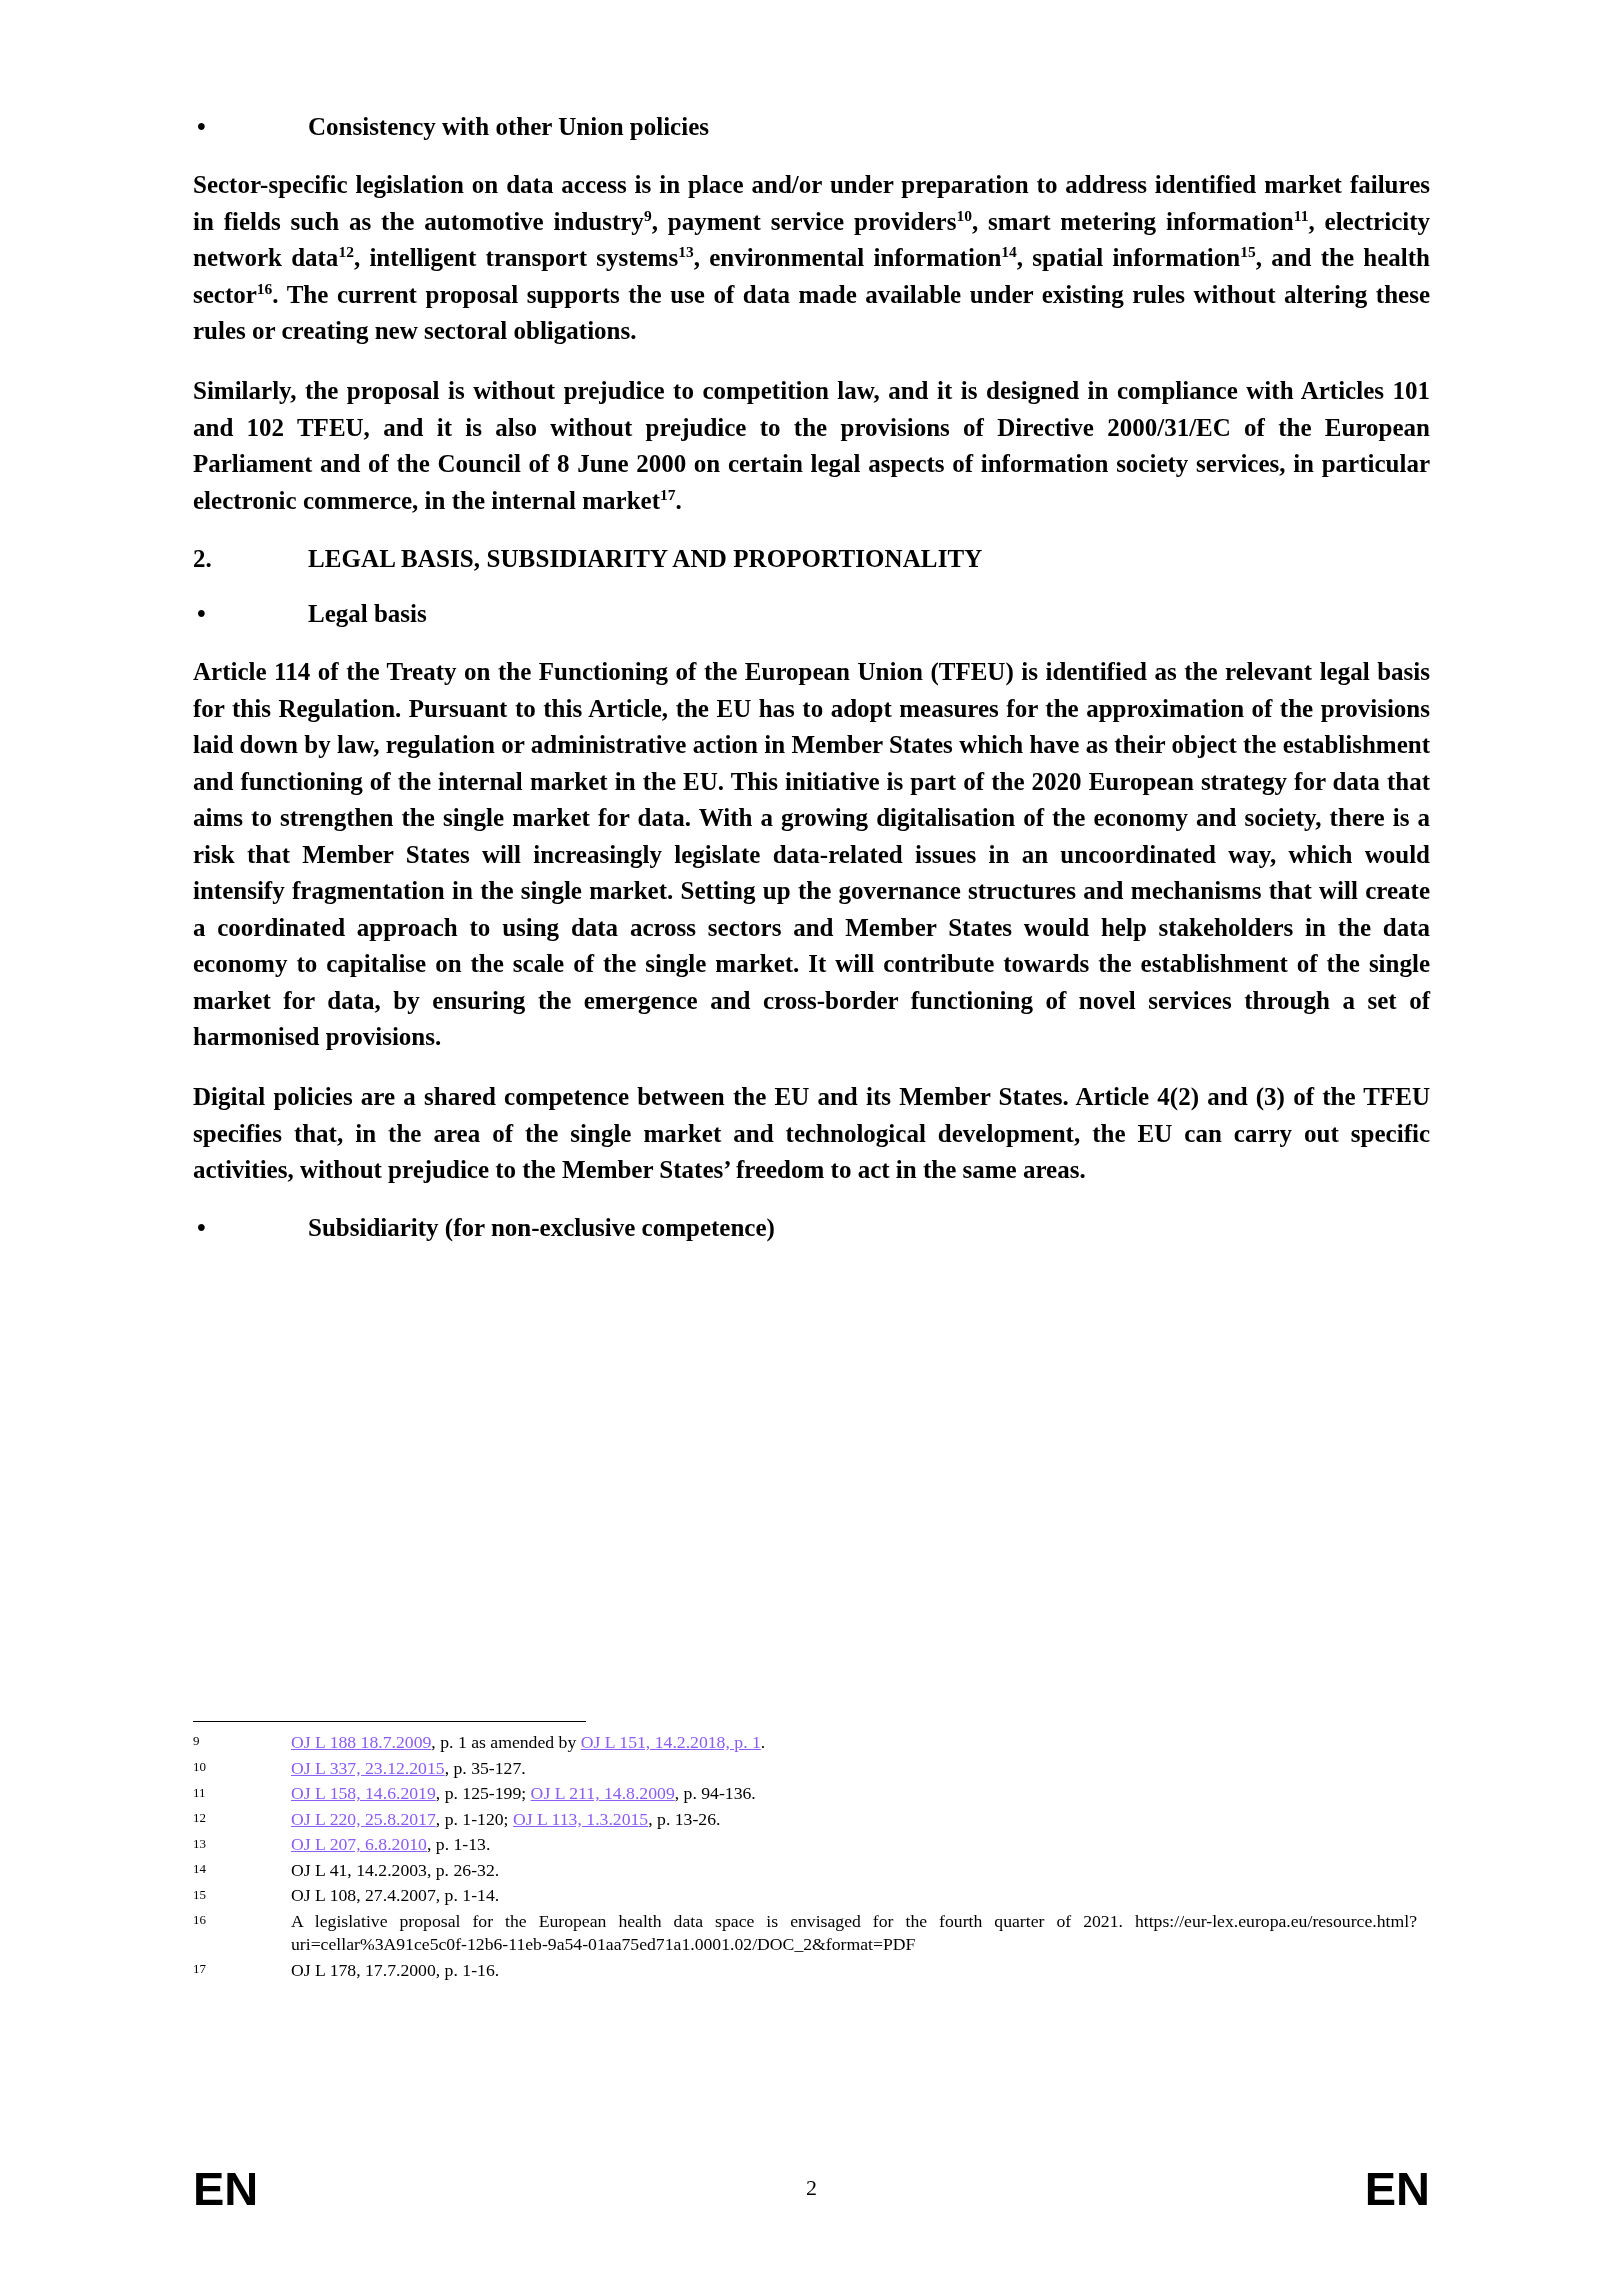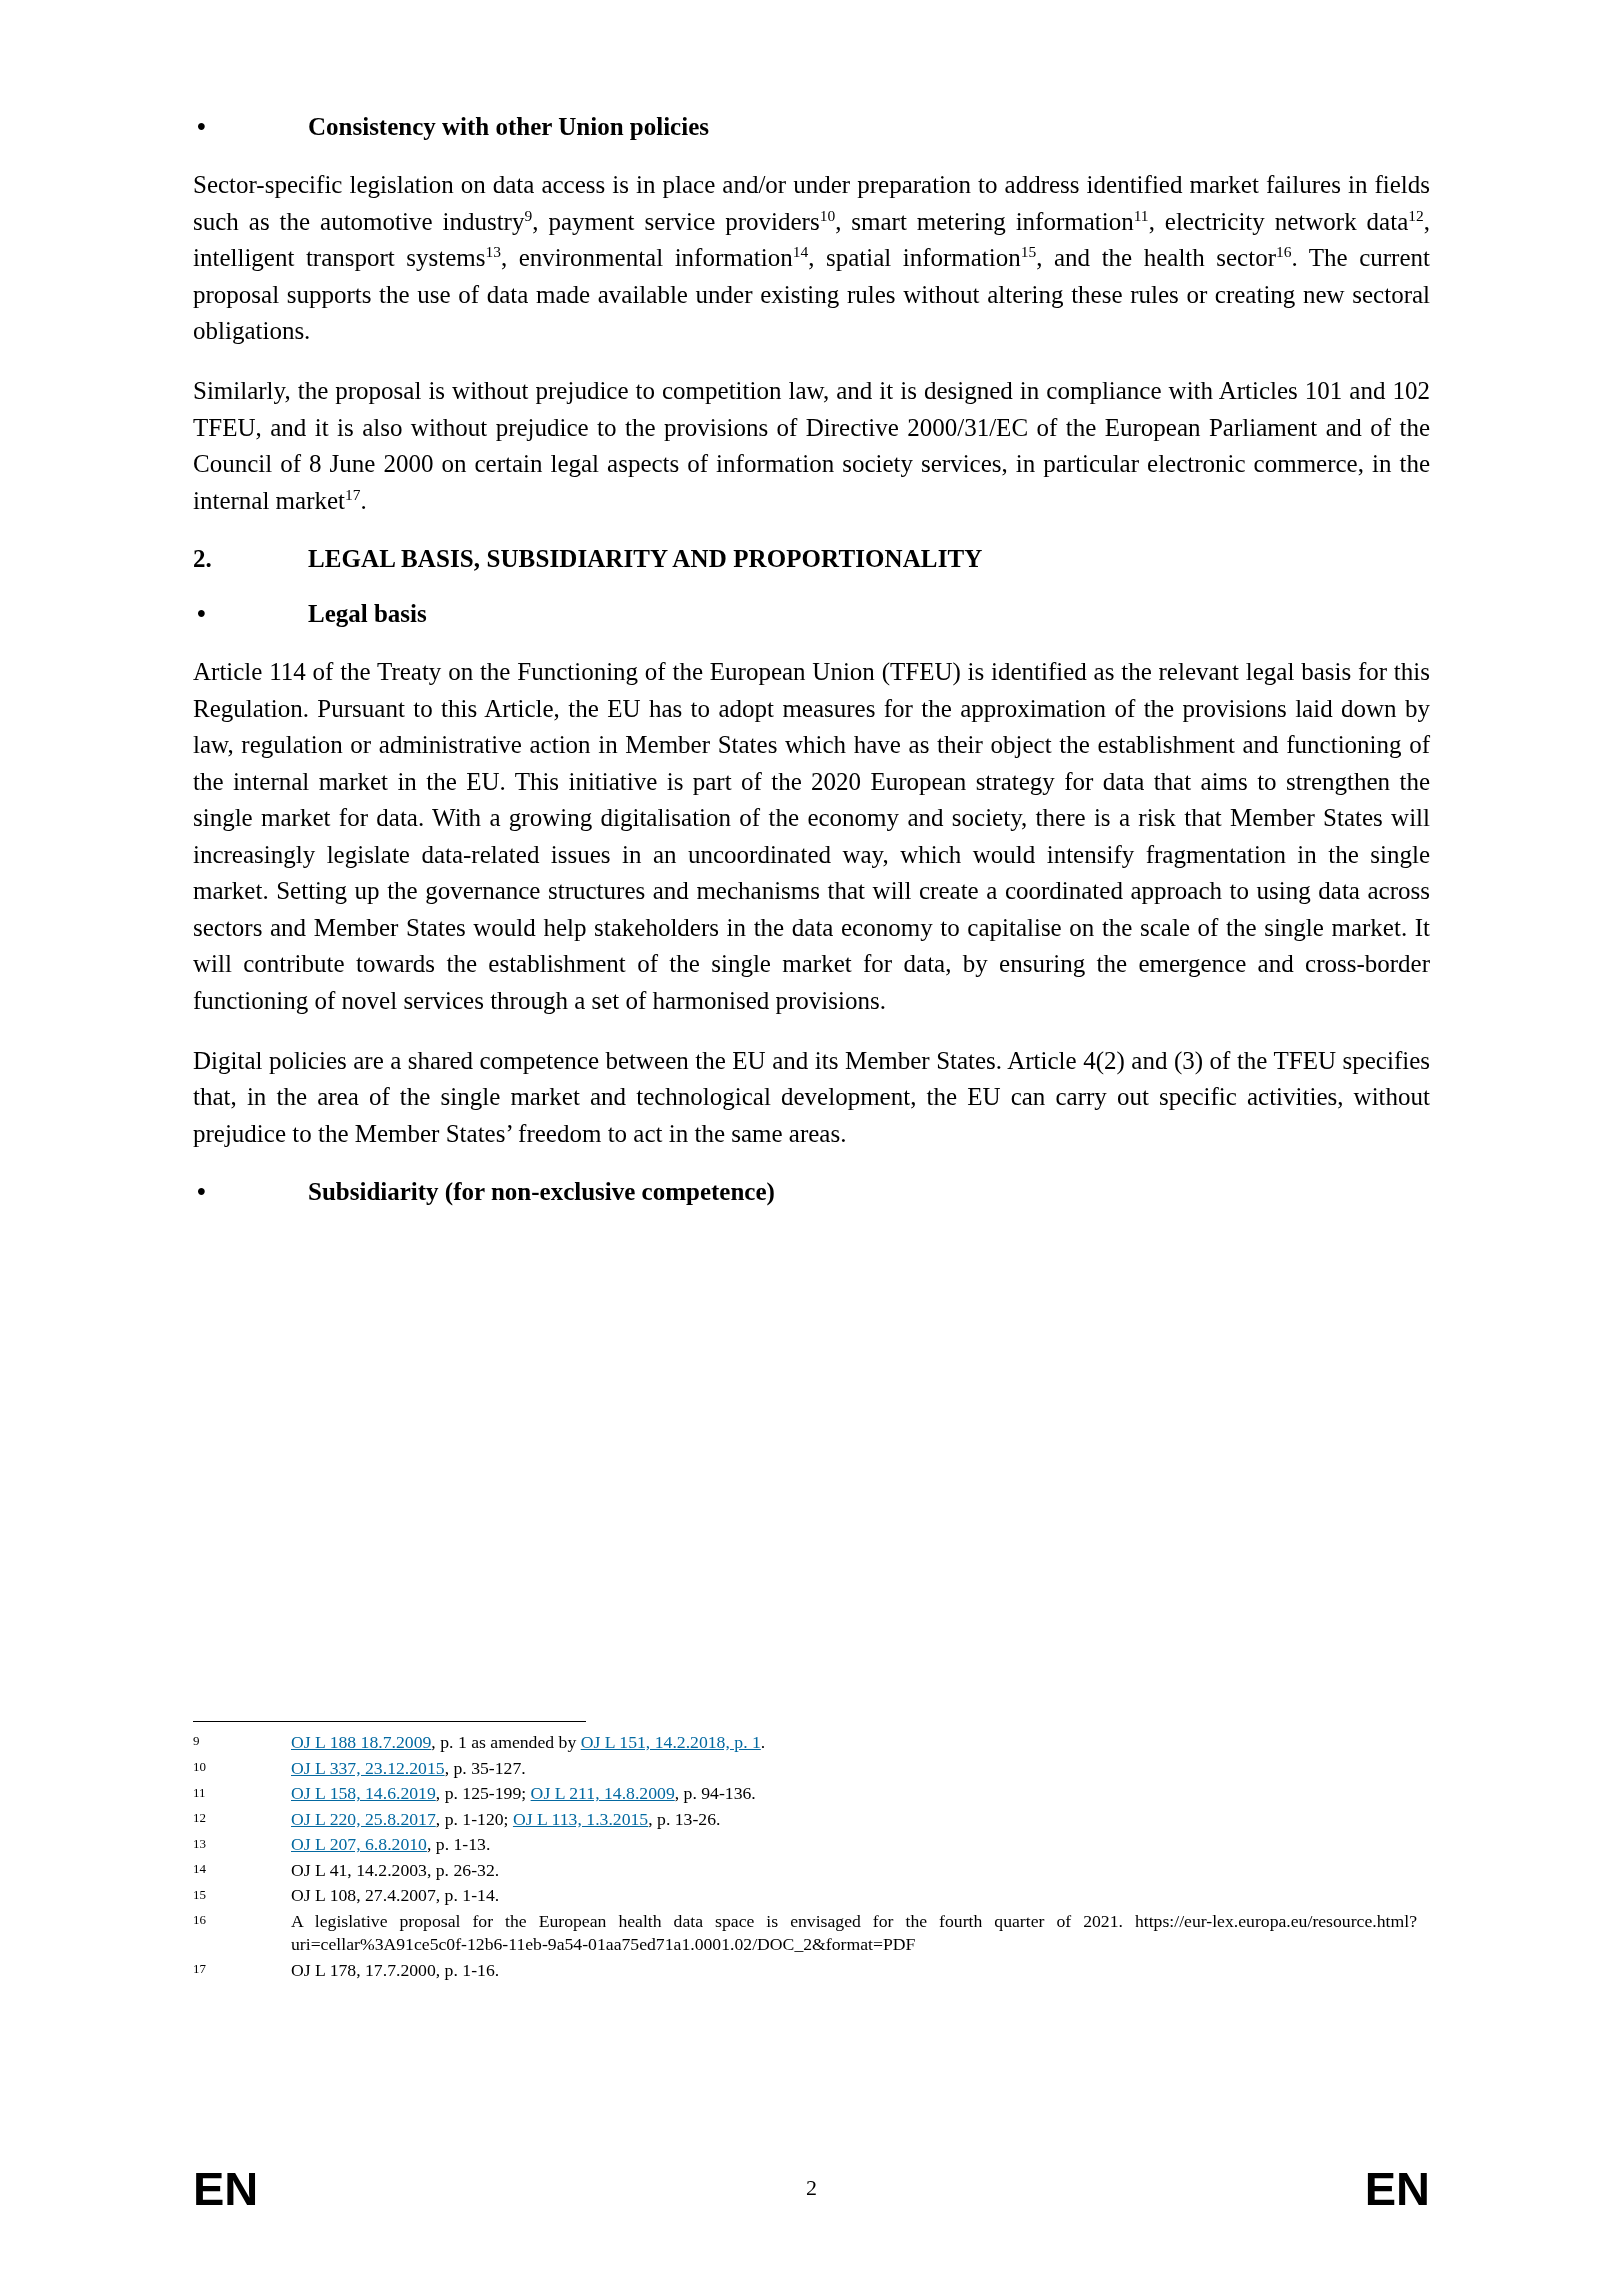--- a/index.html
+++ b/index.html
@@ -61,20 +61,21 @@
   }
 
   
   p.body {
     font-size: 25px;
     line-height: 1.46;
     text-align: justify;
     text-justify: inter-word;
     margin: 0 0 23.6px 0;
     hyphens: none;
+    font-weight: bold;
   }
   sup {
     font-size: 0.62em;
     vertical-align: super;
     line-height: 0;
   }
 
   
   .footnote-area {
     position: absolute;
@@ -103,21 +104,21 @@
   }
   .fn .fn-text {
     flex: 1 1 auto;
     text-align: justify;
     padding-right: 13px;
   }
   .fn .fn-text.nojust {
     text-align: left;
   }
   a.lnk {
-    color: #0369a1;
+    color: #8b5cf6;
     text-decoration: underline;
   }
 
   
   .lang-left {
     position: absolute;
     left: 193px;
     bottom: 79px;
     font-size: 47px;
     font-weight: bold;

